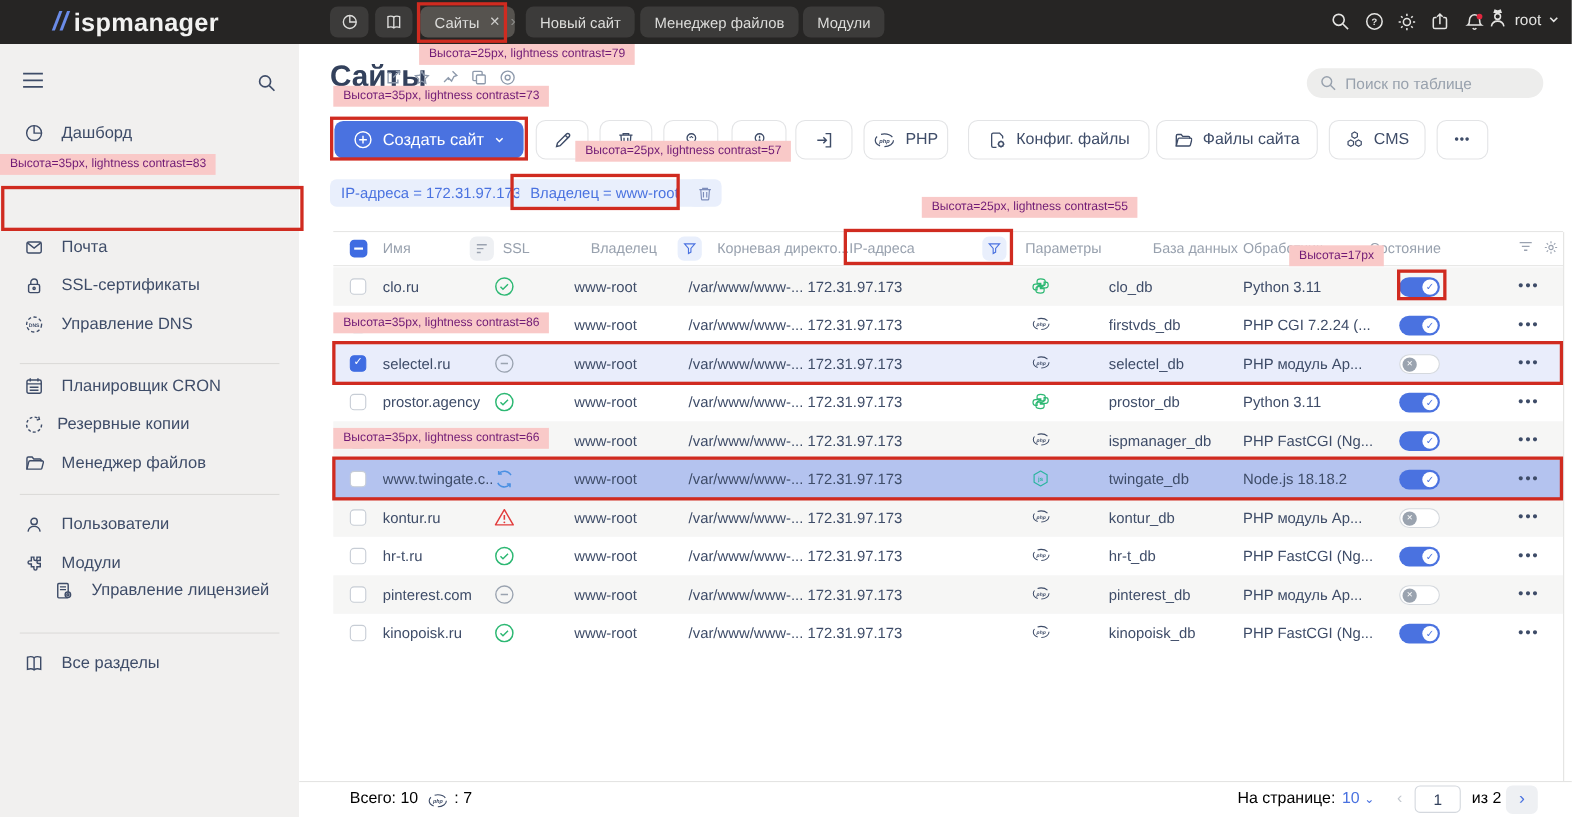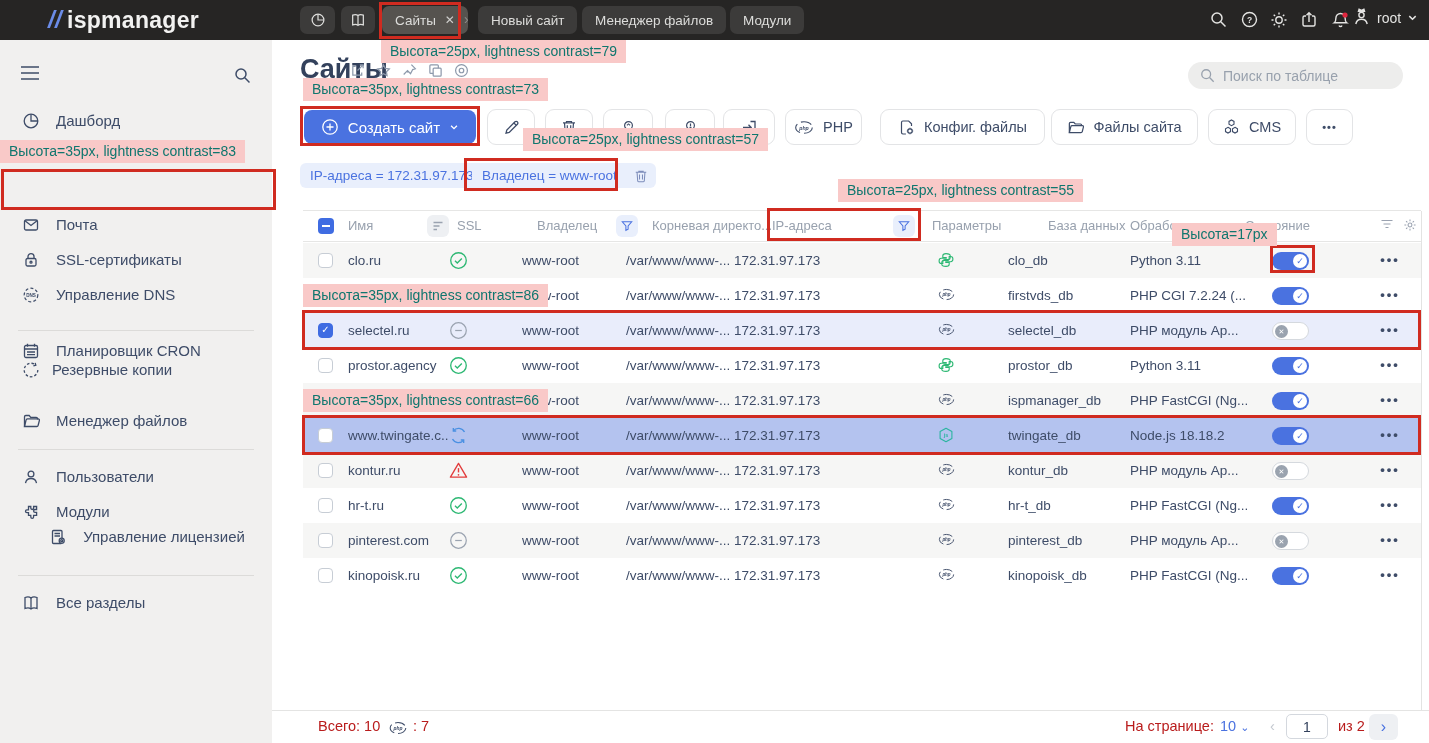--- a/index.html
+++ b/index.html
@@ -69,29 +69,29 @@
   .toggle.on .knob{position:absolute;right:2px;top:2px;width:14px;height:14px;border-radius:50%;background:#fff;
                    color:#4a72e0;font-size:9px;line-height:14px;text-align:center;}
   .toggle.off{background:#fff;border:1.5px solid #d5d9de;}
   .toggle.off .knob{position:absolute;left:2px;top:1.5px;width:13px;height:13px;border-radius:50%;background:#9aa3af;
                     color:#fff;font-size:7px;line-height:13px;text-align:center;}
   .dots{position:absolute;left:1064px;top:0;width:46px;height:35px;line-height:33px;text-align:center;
         font-size:13px;letter-spacing:2px;color:#3e4c68;font-weight:bold;cursor:pointer;}
 
   
   .fline{position:absolute;left:0;top:670px;width:1157px;height:1px;background:#e4e4e3;}
-  .fitem{position:absolute;top:678px;font-size:14.5px;color:#b91c1c;white-space:nowrap;}
+  .fitem{position:absolute;top:678px;font-size:14.5px;color:#000000;white-space:nowrap;}
   .fblue{color:#4a72e0;}
   .pageinput{position:absolute;left:1014px;top:674px;width:42px;height:25px;border:1px solid #d4d8de;border-radius:5px;
              text-align:center;font-size:14px;color:#33415c;font-family:"Liberation Sans",sans-serif;box-sizing:border-box;}
   .nextbtn{position:absolute;left:1097px;top:674px;width:29px;height:26px;background:#eef0f3;border-radius:6px;
            color:#4a72e0;display:flex;align-items:center;justify-content:center;cursor:pointer;}
 
   
-  .ann{position:absolute;background:#f9c9c8;color:#0f766e;font-size:14px;padding:3px 9px 4px;white-space:nowrap;z-index:60;}
+  .ann{position:absolute;background:#f9c9c8;color:#701a75;font-size:11px;padding:3px 9px 4px;white-space:nowrap;z-index:60;}
   .rbox{position:absolute;border:3px solid #d02b20;box-sizing:border-box;z-index:55;pointer-events:none;}
 </style>
 </head>
 <body>
 
 <div class="app">
 
   <div class="topbar">
     <div class="logo">
         <span class="sl">//</span>
@@ -213,21 +213,21 @@
       <span>Управление DNS</span>
     </div>
     <div class="sdiv" style="top:290px;"></div>
     <div class="sitem" style="top:293px;">
       <svg class="sic" viewBox="0 0 18 18" fill="none" stroke="currentColor" stroke-width="1.3">
           <rect x="2.5" y="3.5" width="13" height="12" rx="1.5"></rect>
           <path d="M2.5 7h13M5.5 1.8v3M12.5 1.8v3M5 10h8M5 12.7h8"></path>
         </svg>
       <span>Планировщик CRON</span>
     </div>
-    <div class="sitem" style="top:312px;gap:12px;">
+    <div class="sitem" style="top:328px;gap:12px;">
       <svg class="sic" viewBox="0 0 18 18" fill="none" stroke="currentColor" stroke-width="1.3">
           <path d="M15.8 9a6.8 6.8 0 1 1-2.1-4.9" stroke-dasharray="2.6 2"></path>
           <path d="M13.2 1.8l.6 2.4-2.4.6"></path>
         </svg>
       <span>Резервные копии</span>
     </div>
     <div class="sitem" style="top:363px;">
       <svg class="sic" viewBox="0 0 18 18" fill="none" stroke="currentColor" stroke-width="1.3">
           <path d="M2.5 14.5V4.8c0-.7.6-1.3 1.3-1.3h3.4l1.5 1.8h5.5c.7 0 1.3.6 1.3 1.3v.9"></path>
           <path d="M2.5 14.5l1.6-6.6c.1-.6.7-1 1.3-1h10.8c.8 0 1.4.8 1.2 1.6l-1.3 5c-.1.6-.7 1-1.3 1Z"></path>

